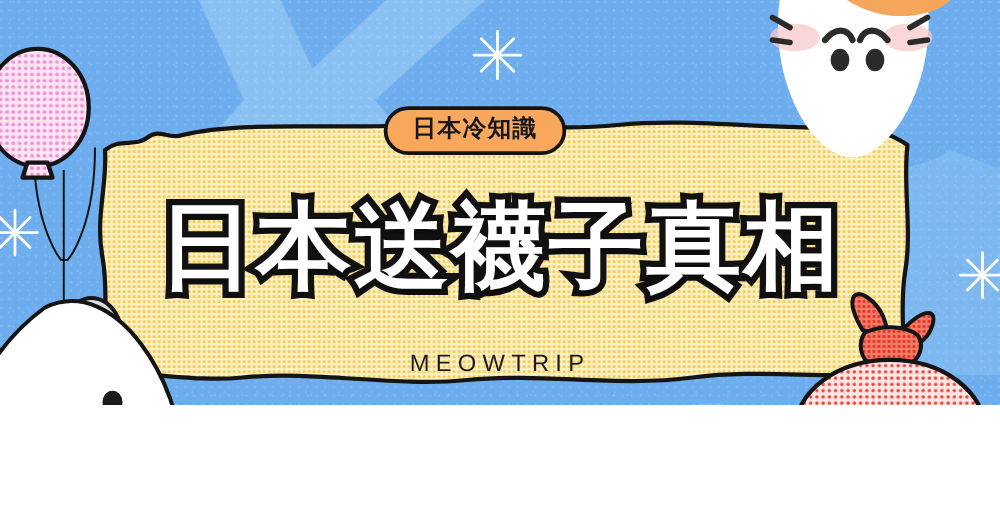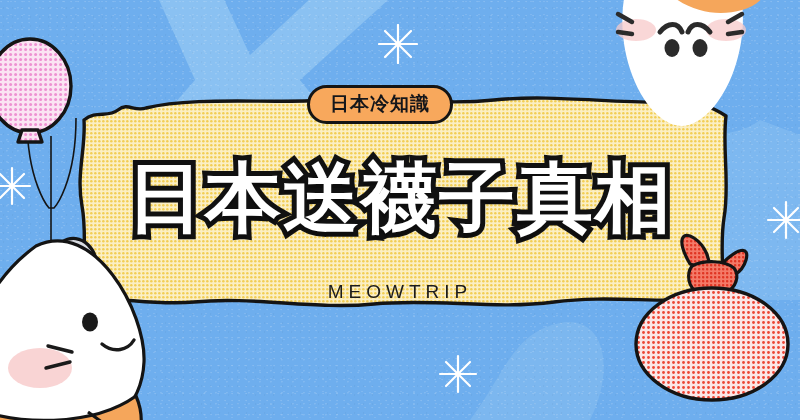--- a/index.html
+++ b/index.html
@@ -1,19 +1,19 @@
 <!DOCTYPE html>
 <html><head>
 <meta charset="utf-8">
 <style>
   html,body{margin:0;padding:0;background:#fff;}
   body{font-family:"Liberation Sans","DejaVu Sans",sans-serif;}
 
   #poster{
-    position:relative;width:800px;height:420px;overflow:hidden;
+    position:relative;width:800px;height:324px;overflow:hidden;
     background:#6EAEEE;
   }
 
   
   .bg-base{position:absolute;inset:0;background:#6EAEEE;}
   .bg-grain{
     position:absolute;inset:0;opacity:.30;
     background-image:
       radial-gradient(circle at 17% 23%, rgba(255,255,255,.55) 0 .6px, transparent 1px),
       radial-gradient(circle at 63% 71%, rgba(255,255,255,.45) 0 .6px, transparent 1px),

